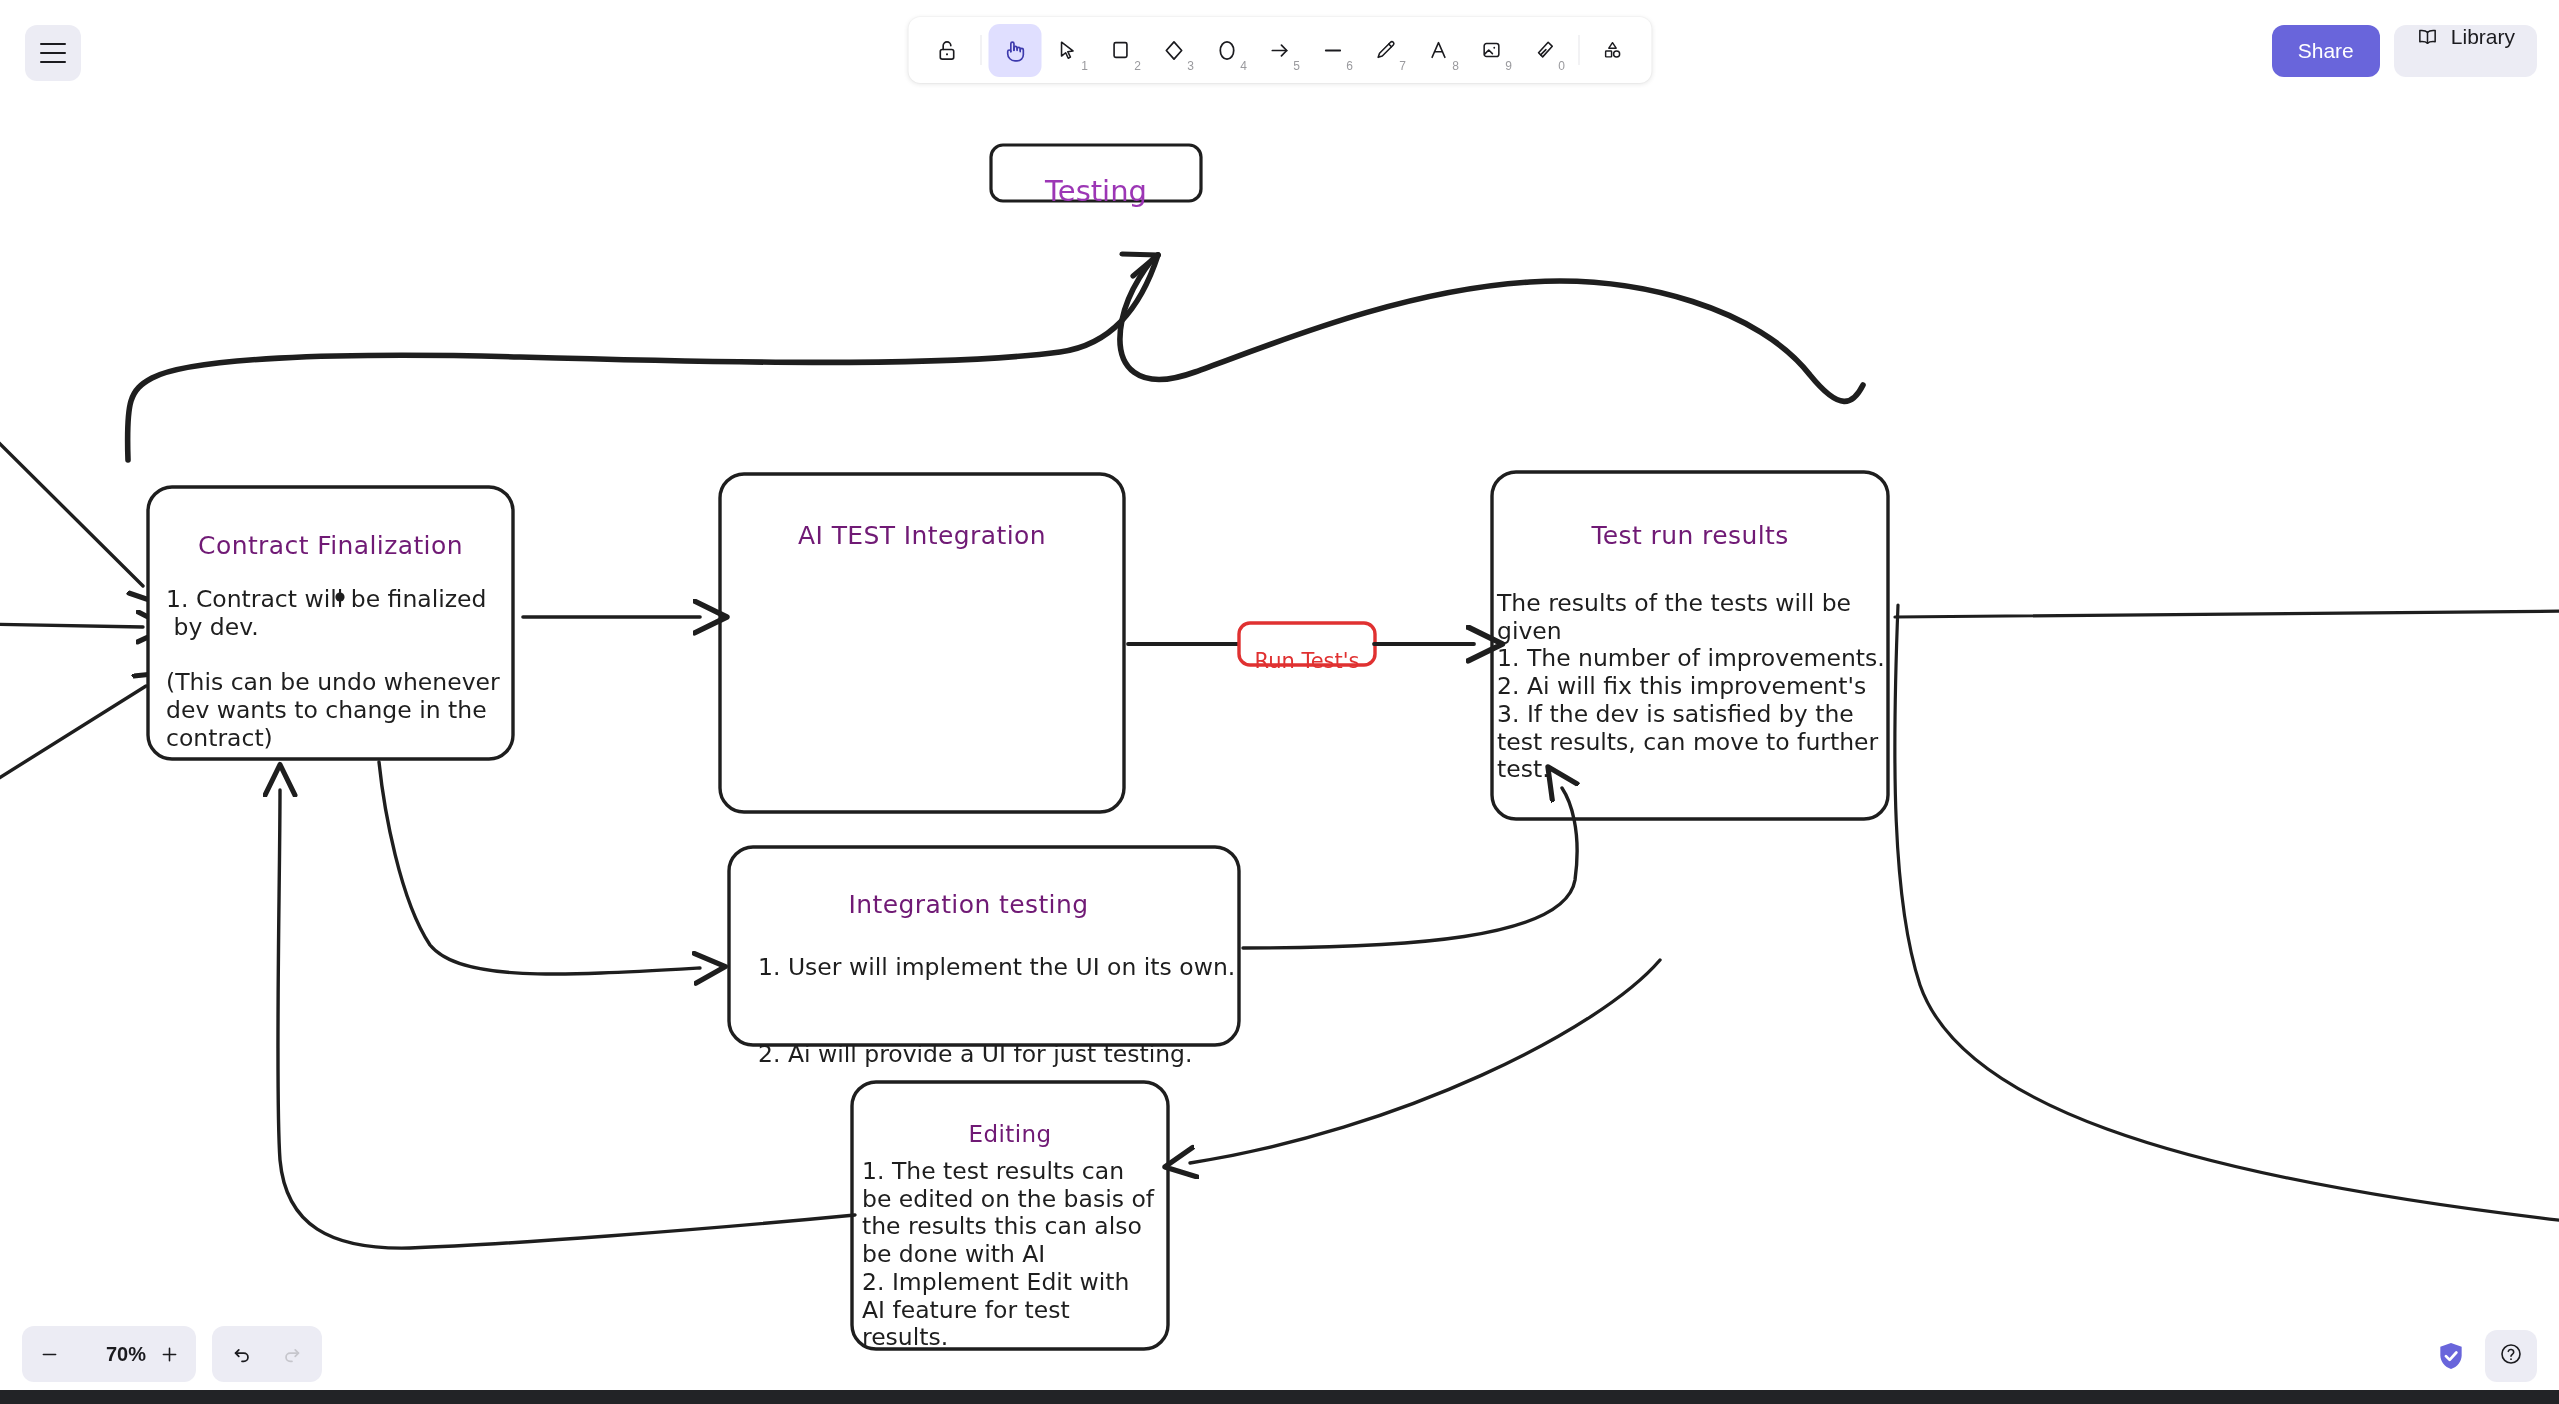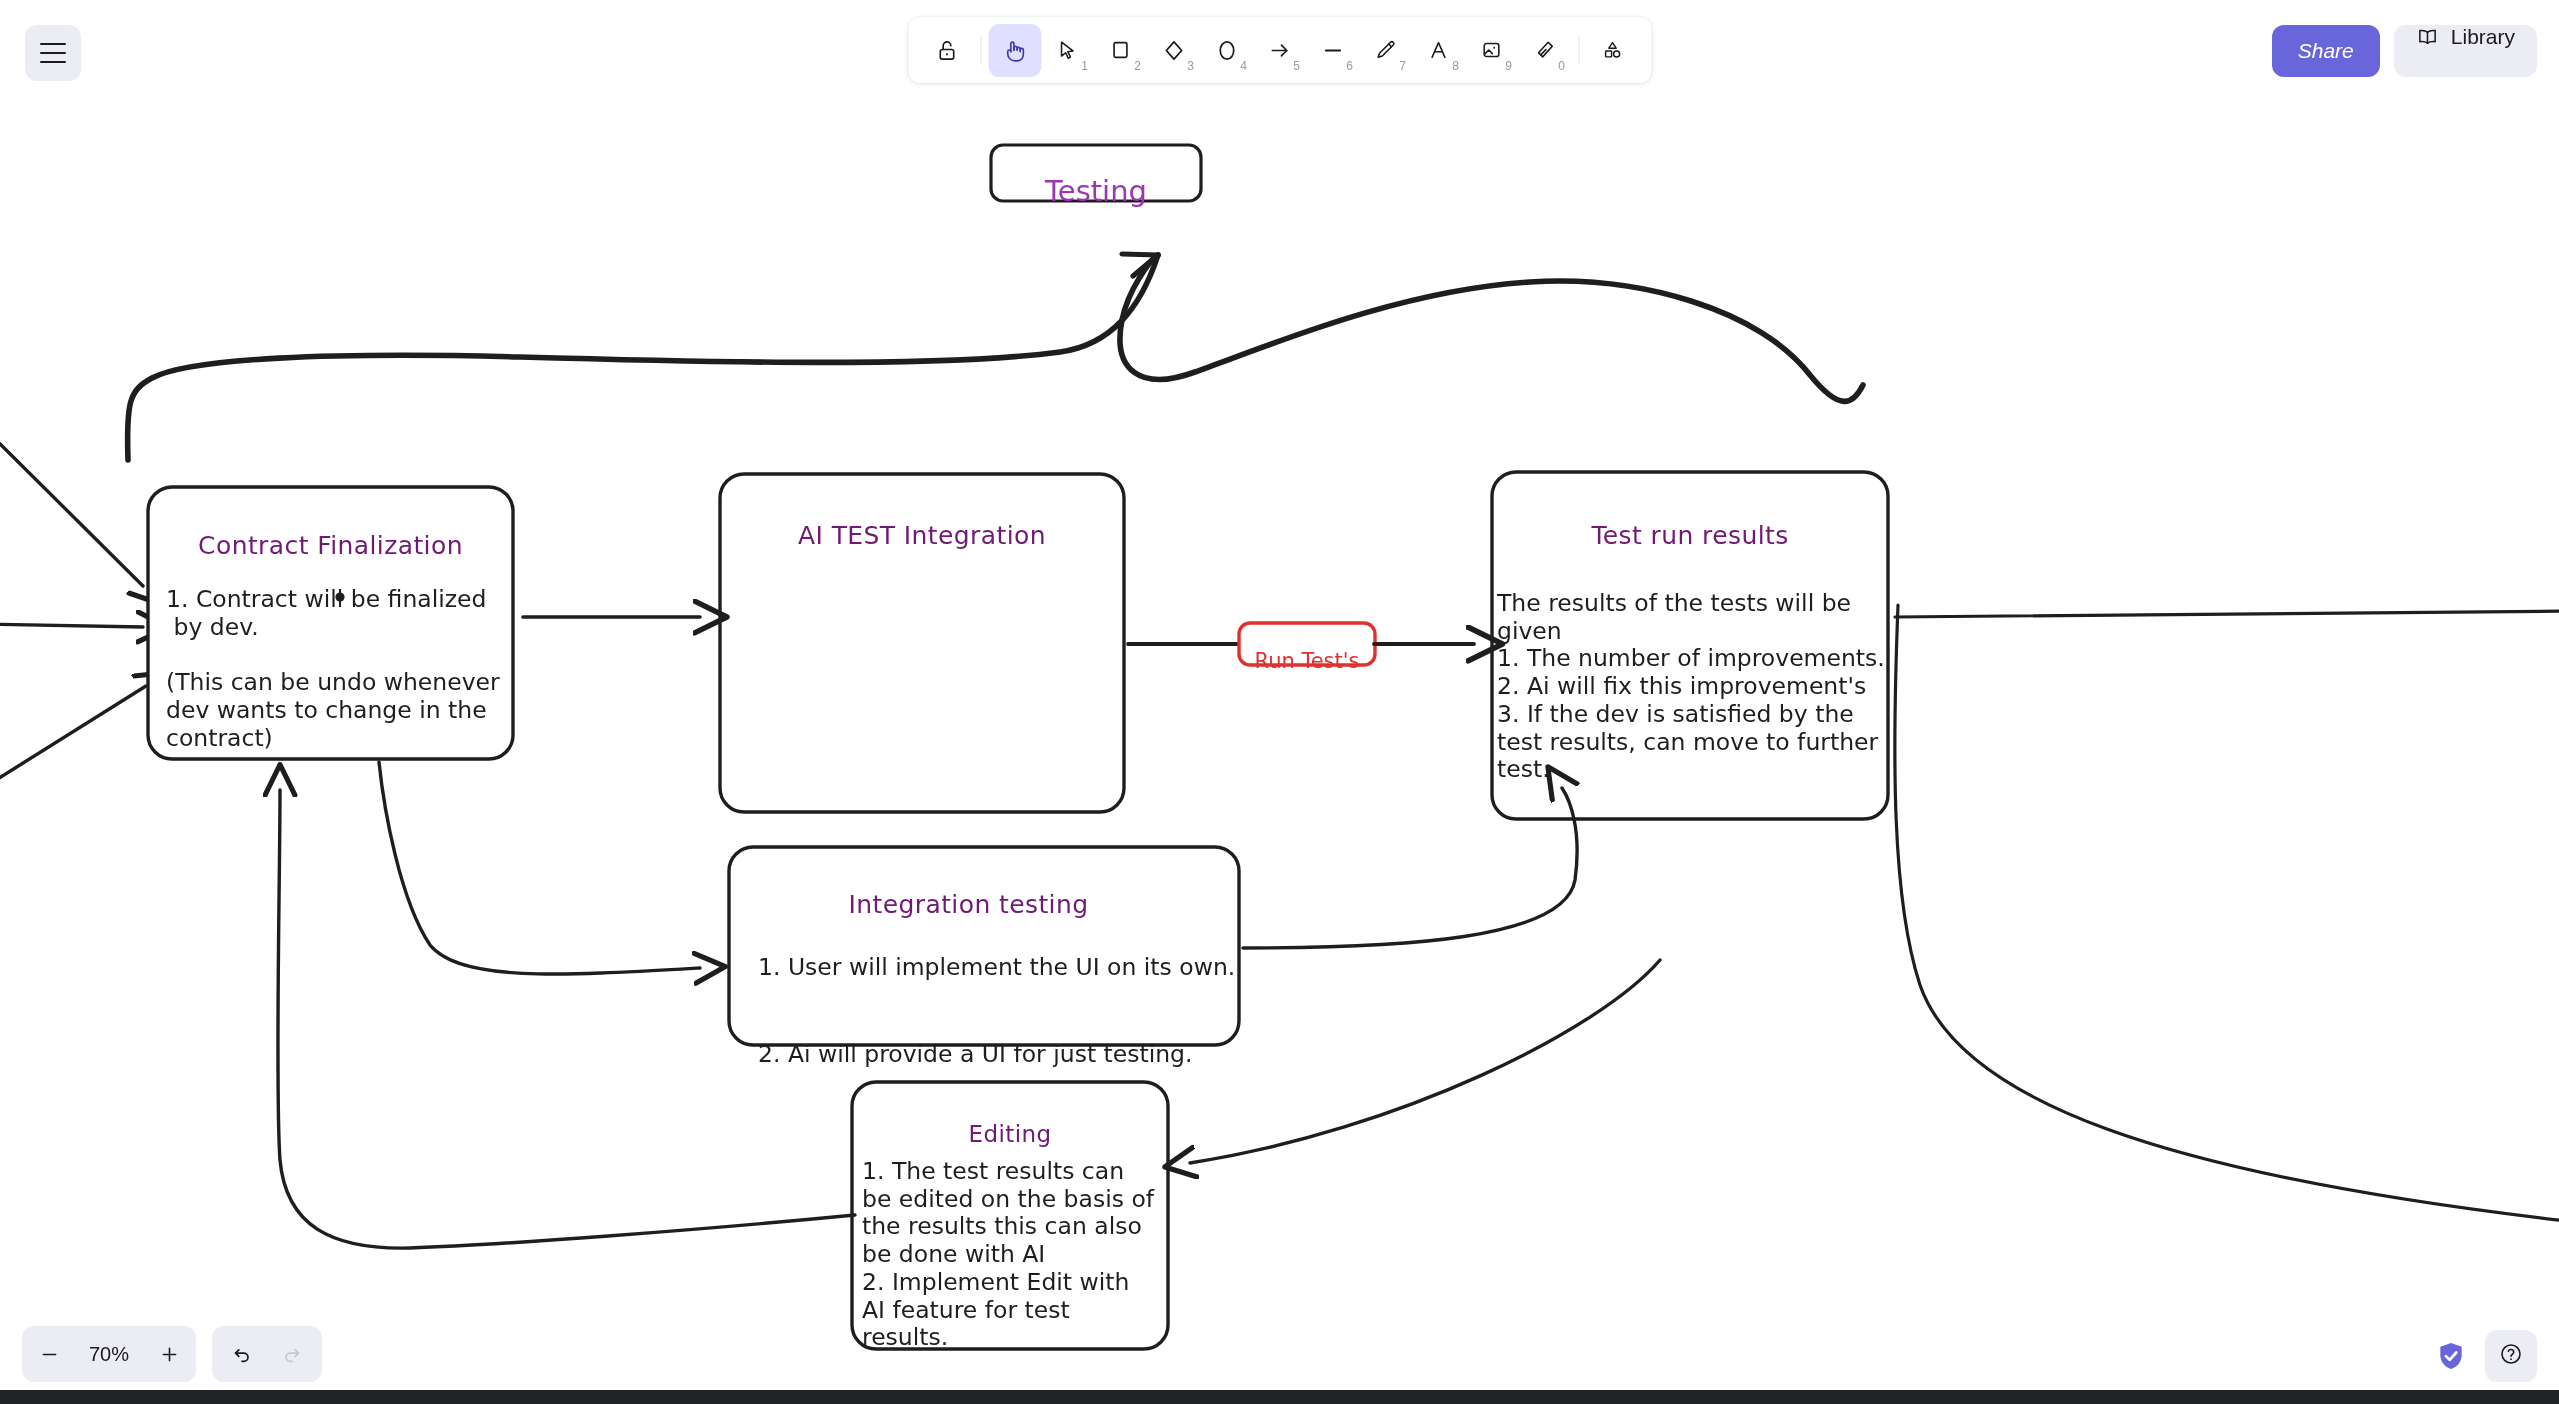--- a/index.html
+++ b/index.html
@@ -109,21 +109,20 @@
   }
   .share-btn {
     background: #6965db;
     color: #fff;
     border-radius: 12px;
     height: 52px;
     padding: 0 26px;
     display: flex; align-items: center; justify-content: center;
     font-size: 21px;
     cursor: pointer;
-    font-style: italic;
   }
   .library-btn {
     background: #ececf4;
     color: #1b1b1f;
     border-radius: 12px;
     height: 52px;
     padding: 0 22px;
     display: flex; align-items: flex-start; gap: 12px;
     font-size: 21px;
     cursor: pointer;
@@ -142,23 +141,24 @@
     height: 56px;
     display: flex; align-items: center;
   }
   .zoom-group { padding: 0 4px; }
   .zbtn {
     width: 46px; height: 52px;
     display: flex; align-items: center; justify-content: center;
     cursor: pointer; color: #1b1b1f;
   }
   .zoom-val {
-    width: 74px; text-align: center;
+    width: 74px; text-align: right;
     font-size: 20px; color: #1b1b1f;
     cursor: pointer;
+    font-weight: bold;
   }
   .undo-group { padding: 0 8px; gap: 6px; }
   .ubtn {
     width: 44px; height: 52px;
     display: flex; align-items: center; justify-content: center;
     cursor: pointer; color: #1b1b1f;
   }
   .ubtn.disabled { color: #c6c6cc; }
 
   

